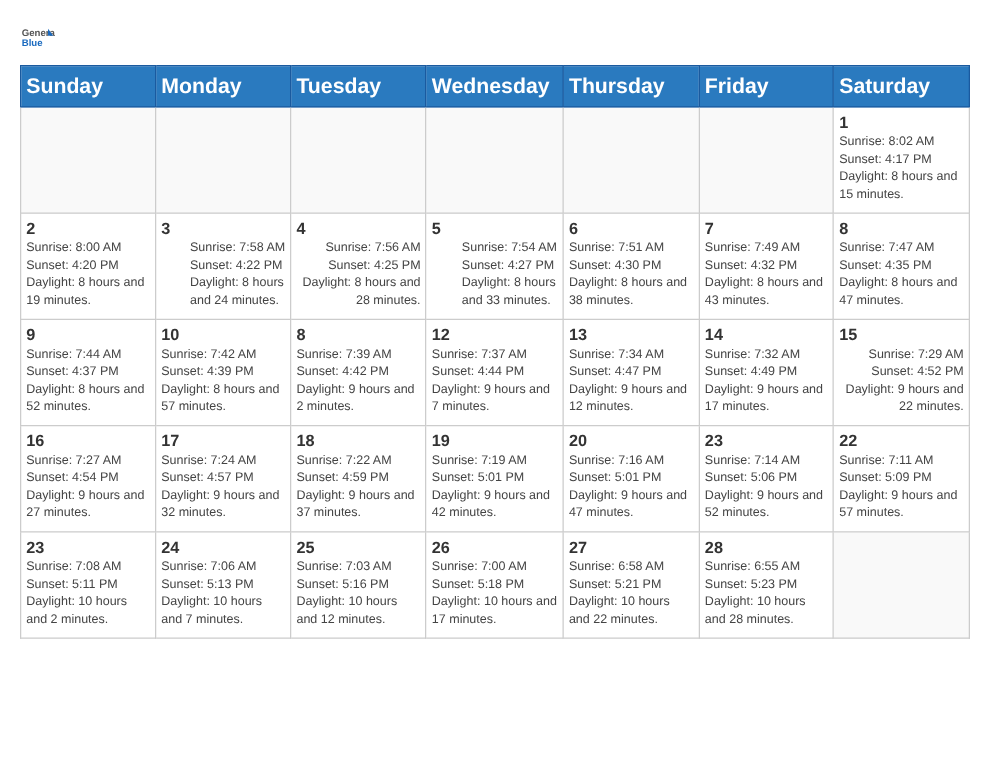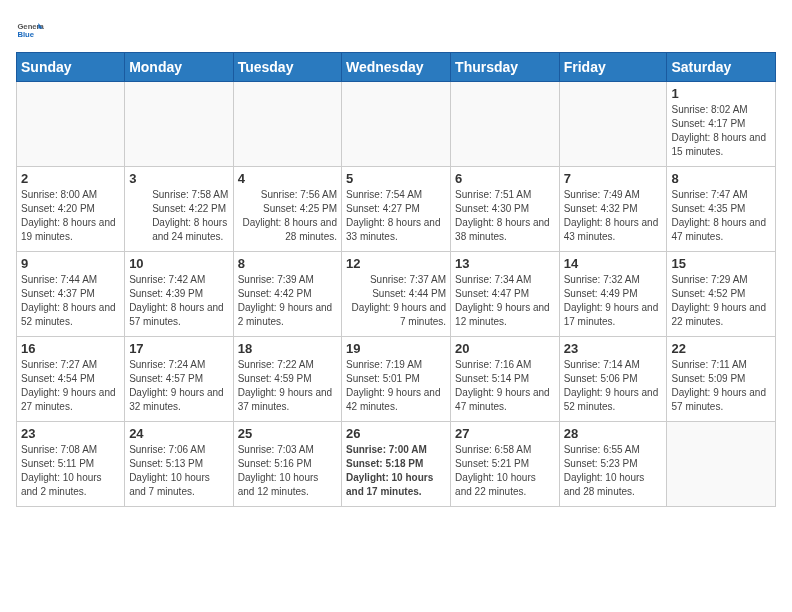--- a/index.html
+++ b/index.html
@@ -39,21 +39,21 @@
     }
     .calendar {
       width: 100%;
       border-collapse: collapse;
       border: 1px solid #ccc;
     }
     .calendar th {
       background-color: #2a7abf;
       color: #fff;
       padding: 6px 4px;
-      font-size: 14px;
+      font-size: 17px;
       text-align: left;
       border: 1px solid #1a5a9f;
     }
     .calendar td {
       vertical-align: top;
       padding: 4px;
       border: 1px solid #ccc;
       width: 110px;
       min-height: 80px;
       font-size: 10.5px;
@@ -136,21 +136,21 @@
 Daylight: 8 hours and 24 minutes.</div>
         </td>
         <td>
           <div class="day-number">4</div>
           <div class="day-info" style="white-space: pre-line; text-align: right;">Sunrise: 7:56 AM
 Sunset: 4:25 PM
 Daylight: 8 hours and 28 minutes.</div>
         </td>
         <td>
           <div class="day-number">5</div>
-          <div class="day-info" style="white-space: pre-line;">Sunrise: 7:54 AM
+          <div class="day-info" style="white-space: pre-line; margin-left: 24px;">Sunrise: 7:54 AM
 Sunset: 4:27 PM
 Daylight: 8 hours and 33 minutes.</div>
         </td>
         <td>
           <div class="day-number">6</div>
           <div class="day-info" style="white-space: pre-line;">Sunrise: 7:51 AM
 Sunset: 4:30 PM
 Daylight: 8 hours and 38 minutes.</div>
         </td>
         <td>
@@ -180,39 +180,39 @@
 Daylight: 8 hours and 57 minutes.</div>
         </td>
         <td>
           <div class="day-number">8</div>
           <div class="day-info" style="white-space: pre-line;">Sunrise: 7:39 AM
 Sunset: 4:42 PM
 Daylight: 9 hours and 2 minutes.</div>
         </td>
         <td>
           <div class="day-number">12</div>
-          <div class="day-info" style="white-space: pre-line; text-align: right;">Sunrise: 7:37 AM
+          <div class="day-info" style="white-space: pre-line;">Sunrise: 7:37 AM
 Sunset: 4:44 PM
 Daylight: 9 hours and 7 minutes.</div>
         </td>
         <td>
           <div class="day-number">13</div>
           <div class="day-info" style="white-space: pre-line;">Sunrise: 7:34 AM
 Sunset: 4:47 PM
 Daylight: 9 hours and 12 minutes.</div>
         </td>
         <td>
           <div class="day-number">14</div>
           <div class="day-info" style="white-space: pre-line;">Sunrise: 7:32 AM
 Sunset: 4:49 PM
 Daylight: 9 hours and 17 minutes.</div>
         </td>
         <td>
           <div class="day-number">15</div>
-          <div class="day-info" style="white-space: pre-line;">Sunrise: 7:29 AM
+          <div class="day-info" style="white-space: pre-line; text-align: right;">Sunrise: 7:29 AM
 Sunset: 4:52 PM
 Daylight: 9 hours and 22 minutes.</div>
         </td>
       </tr>
       <tr class="week-row">
         <td>
           <div class="day-number">16</div>
           <div class="day-info" style="white-space: pre-line;">Sunrise: 7:27 AM
 Sunset: 4:54 PM
 Daylight: 9 hours and 27 minutes.</div>
@@ -231,21 +231,21 @@
         </td>
         <td>
           <div class="day-number">19</div>
           <div class="day-info" style="white-space: pre-line;">Sunrise: 7:19 AM
 Sunset: 5:01 PM
 Daylight: 9 hours and 42 minutes.</div>
         </td>
         <td>
           <div class="day-number">20</div>
           <div class="day-info" style="white-space: pre-line;">Sunrise: 7:16 AM
-Sunset: 5:14 PM
+Sunset: 5:01 PM
 Daylight: 9 hours and 47 minutes.</div>
         </td>
         <td>
           <div class="day-number">23</div>
           <div class="day-info" style="white-space: pre-line;">Sunrise: 7:14 AM
 Sunset: 5:06 PM
 Daylight: 9 hours and 52 minutes.</div>
         </td>
         <td>
           <div class="day-number">22</div>
@@ -268,21 +268,21 @@
 Daylight: 10 hours and 7 minutes.</div>
         </td>
         <td>
           <div class="day-number">25</div>
           <div class="day-info" style="white-space: pre-line;">Sunrise: 7:03 AM
 Sunset: 5:16 PM
 Daylight: 10 hours and 12 minutes.</div>
         </td>
         <td>
           <div class="day-number">26</div>
-          <div class="day-info" style="white-space: pre-line; font-weight: bold;">Sunrise: 7:00 AM
+          <div class="day-info" style="white-space: pre-line;">Sunrise: 7:00 AM
 Sunset: 5:18 PM
 Daylight: 10 hours and 17 minutes.</div>
         </td>
         <td>
           <div class="day-number">27</div>
           <div class="day-info" style="white-space: pre-line;">Sunrise: 6:58 AM
 Sunset: 5:21 PM
 Daylight: 10 hours and 22 minutes.</div>
         </td>
         <td>

